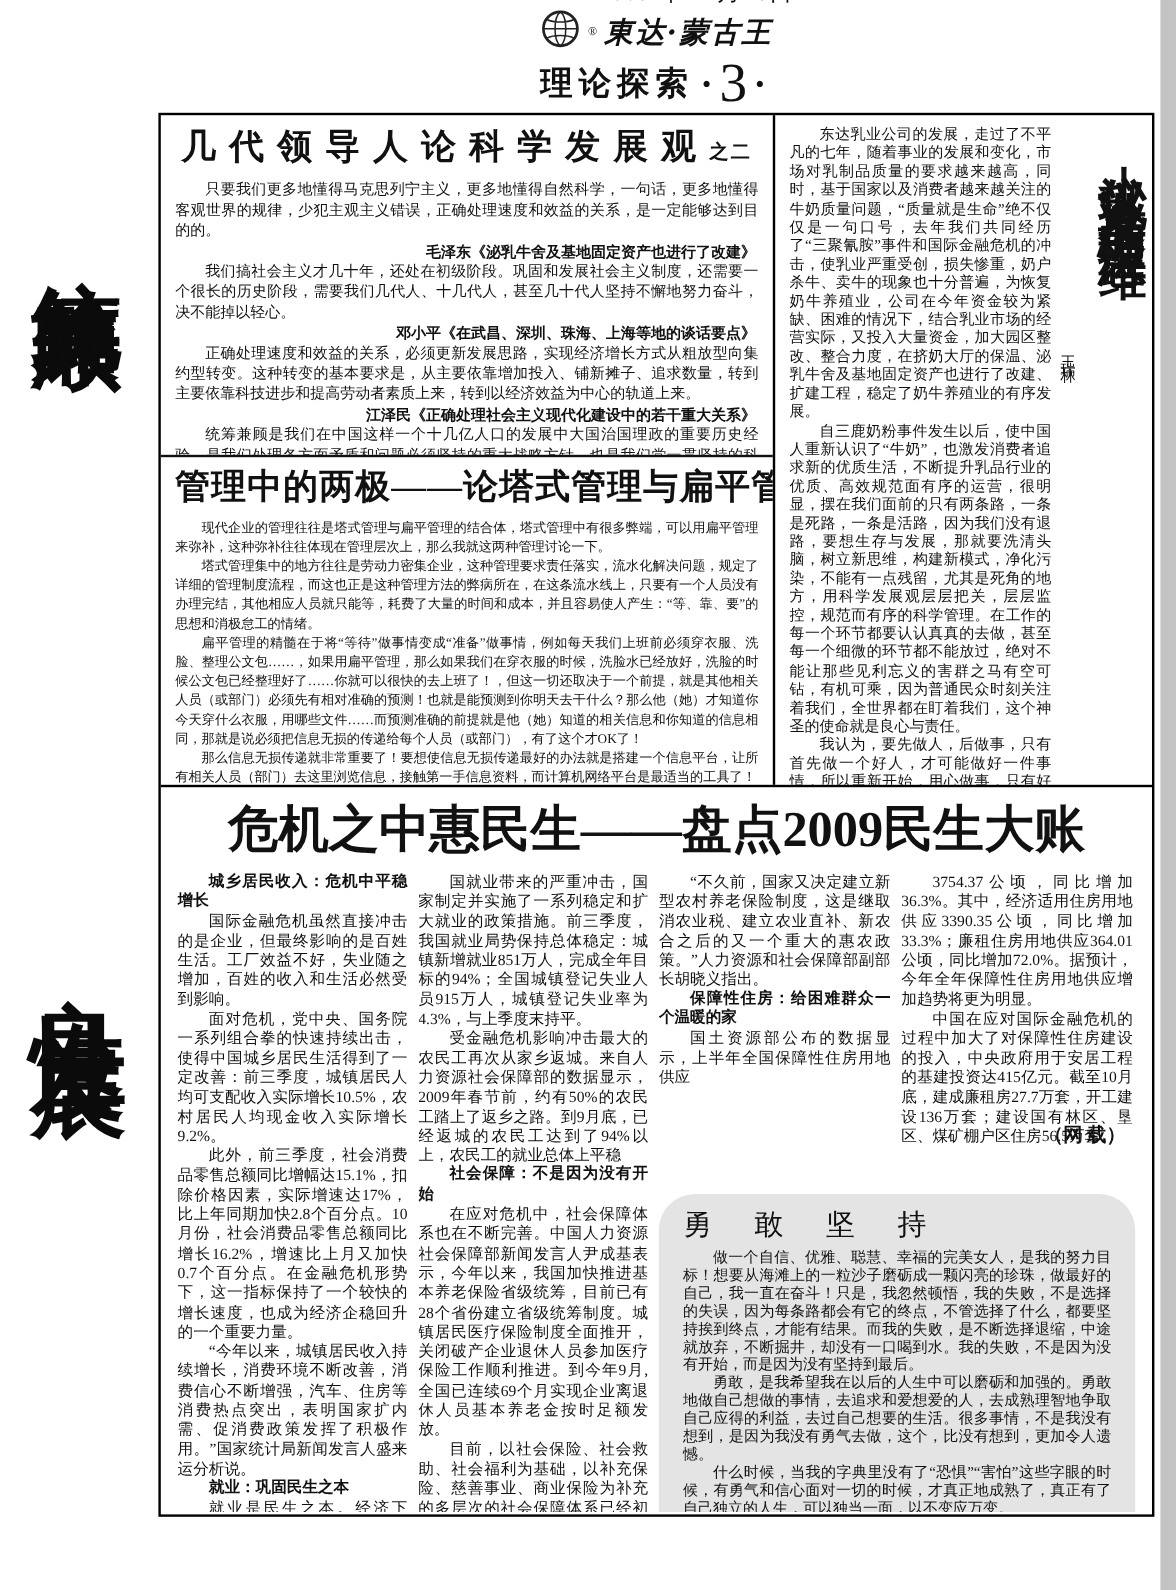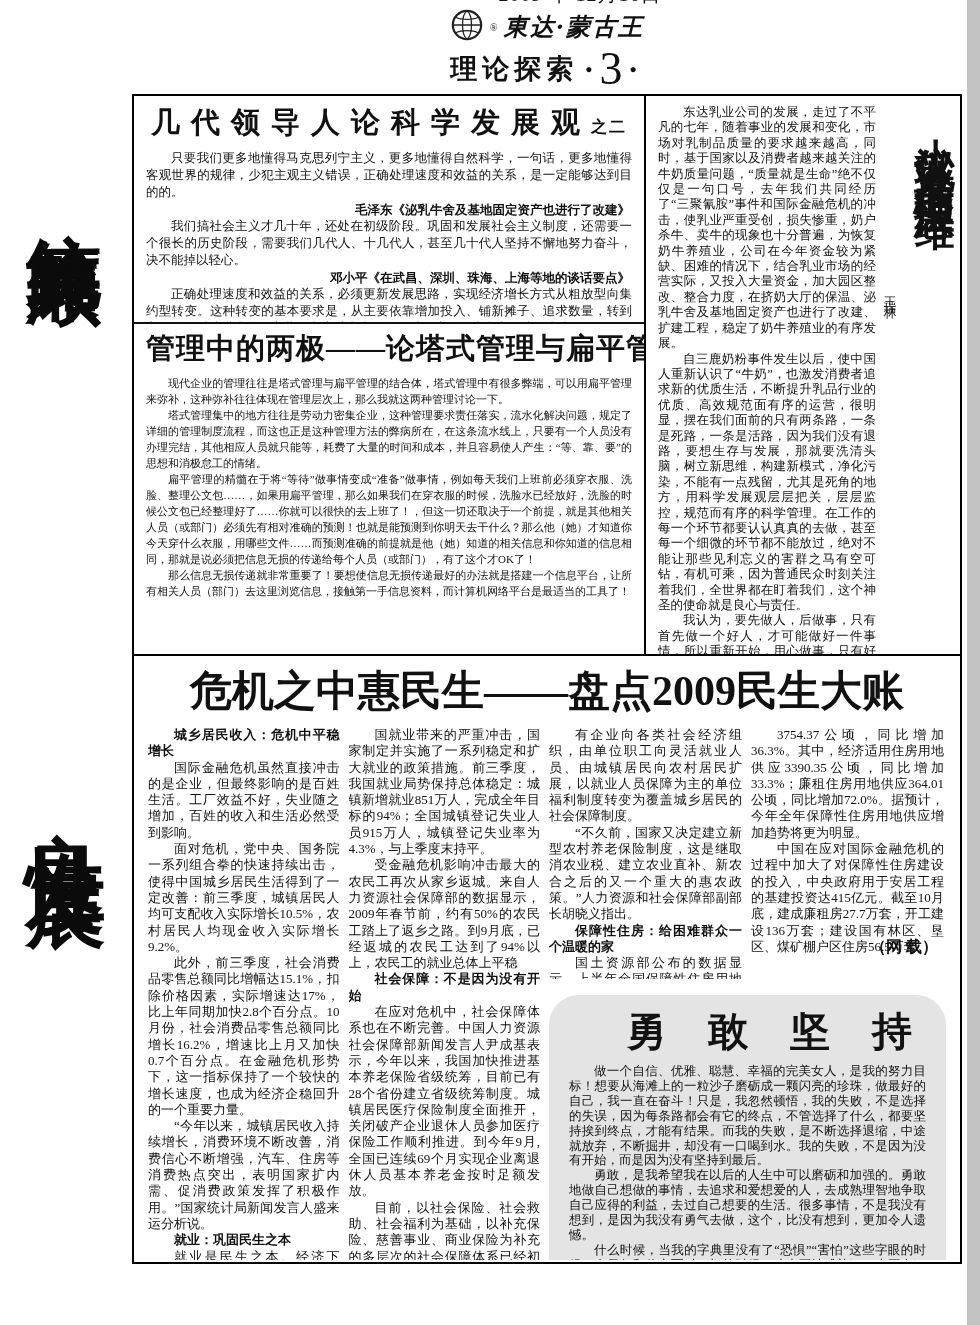--- a/index.html
+++ b/index.html
@@ -23,21 +23,21 @@
   .slogan { position:absolute; writing-mode:vertical-rl; text-orientation:upright;
     font-family:"DejaVu Sans", sans-serif; font-weight:900; color:#0b0b0b; }
   .slogan-top { left:14px; top:172px; font-size:75px; letter-spacing:8px; }
   .slogan-bottom { left:12px; top:766px; font-size:80px; letter-spacing:15px; }
   
   .frame { position:absolute; left:132px; top:94px; width:830px; height:1170px;
     border:2.5px solid #000; background:#fff; }
   .top-row { display:flex; height:560px; border-bottom:2.5px solid #000; }
   .left-articles { width:512px; border-right:2px solid #000; display:flex; flex-direction:column; }
   
-  .art1 { height:228px; border-bottom:2px solid #111; padding:7px 12px 2px; overflow:hidden; }
+  .art1 { height:285px; border-bottom:2px solid #111; padding:7px 12px 2px; overflow:hidden; }
   .art1-title { text-align:center; font-family:"DejaVu Sans", sans-serif; font-weight:900;
     font-size:29px; letter-spacing:11px; margin-bottom:7px; white-space:nowrap; }
   .art1-title .suffix { font-size:16px; letter-spacing:2px; font-weight:700; }
   .quote-text { font-size:12.5px; line-height:17px; text-align:justify; text-indent:2em; }
   .quote-src { font-family:"DejaVu Sans", sans-serif; font-weight:bold; font-size:12.5px;
     line-height:17px; text-align:right; padding-right:2px; }
   
   .art2 { flex:1; padding:3px 12px; overflow:hidden; }
   .art2-title { text-align:center; font-weight:900; font-size:29px; letter-spacing:1px;
     margin:2px 0 6px; white-space:nowrap; }
@@ -59,22 +59,22 @@
   .ncol { width:193px; overflow:hidden; }
   .ncol p, .gray-box p { font-size:13px; line-height:16.3px; text-align:justify; text-indent:2em; }
   .subhead { font-family:"DejaVu Sans", sans-serif; font-weight:bold; }
   .right-half { width:400px; display:flex; flex-direction:column; }
   .cols34 { display:flex; gap:9px; height:252px; overflow:hidden; }
   .byline2 { text-align:right; font-size:16px; line-height:16.3px; padding-right:6px;
     margin-top:-16.3px; font-weight:bold; }
   
   .gray-box { flex:1; margin-top:16px; background:#e4e4e4; border-radius:30px;
     padding:9px 20px 8px; overflow:hidden; }
-  .gray-box-title { text-align:right; font-family:"DejaVu Sans", sans-serif; font-weight:700;
-    font-size:40px; letter-spacing:14px; margin-bottom:5px; white-space:nowrap; }
+  .gray-box-title { text-align:left; font-family:"DejaVu Sans", sans-serif; font-weight:400;
+    font-size:24px; letter-spacing:14px; margin-bottom:5px; white-space:nowrap; }
   .gray-box p { font-size:12.5px; line-height:14.9px; }
 </style>
 </head>
 <body>
 
 <div class="shade-right"></div>
 
 <div class="header">
   <div class="date">2009 年 12月16日</div>
   <div class="brand">
@@ -157,21 +157,20 @@
         <p>国就业带来的严重冲击，国家制定并实施了一系列稳定和扩大就业的政策措施。前三季度，我国就业局势保持总体稳定：城镇新增就业851万人，完成全年目标的94%；全国城镇登记失业人员915万人，城镇登记失业率为4.3%，与上季度末持平。</p>
         <p>受金融危机影响冲击最大的农民工再次从家乡返城。来自人力资源社会保障部的数据显示，2009年春节前，约有50%的农民工踏上了返乡之路。到9月底，已经返城的农民工达到了94%以上，农民工的就业总体上平稳</p>
         <p class="subhead">社会保障：不是因为没有开始</p>
         <p>在应对危机中，社会保障体系也在不断完善。中国人力资源社会保障部新闻发言人尹成基表示，今年以来，我国加快推进基本养老保险省级统筹，目前已有28个省份建立省级统筹制度。城镇居民医疗保险制度全面推开，关闭破产企业退休人员参加医疗保险工作顺利推进。到今年9月,全国已连续69个月实现企业离退休人员基本养老金按时足额发放。</p>
         <p>目前，以社会保险、社会救助、社会福利为基础，以补充保险、慈善事业、商业保险为补充的多层次的社会保障体系已经初步形成，不断满足人民群众的社会保障需求。社会保障覆盖范围逐步由国</p>
       </div>
 
       <div class="right-half">
         <div class="cols34">
           <div class="ncol">
-            <p>有企业向各类社会经济组织，由单位职工向灵活就业人员、由城镇居民向农村居民扩展，以就业人员保障为主的单位福利制度转变为覆盖城乡居民的社会保障制度。</p>
             <p>“不久前，国家又决定建立新型农村养老保险制度，这是继取消农业税、建立农业直补、新农合之后的又一个重大的惠农政策。”人力资源和社会保障部副部长胡晓义指出。</p>
             <p class="subhead">保障性住房：给困难群众一个温暖的家</p>
             <p>国土资源部公布的数据显示，上半年全国保障性住房用地供应</p>
           </div>
           <div class="ncol">
             <p>3754.37公顷，同比增加36.3%。其中，经济适用住房用地供应3390.35公顷，同比增加33.3%；廉租住房用地供应364.01公顷，同比增加72.0%。据预计，今年全年保障性住房用地供应增加趋势将更为明显。</p>
             <p>中国在应对国际金融危机的过程中加大了对保障性住房建设的投入，中央政府用于安居工程的基建投资达415亿元。截至10月底，建成廉租房27.7万套，开工建设136万套；建设国有林区、垦区、煤矿棚户区住房56.5万套。</p>
             <div class="byline2">（网 载）</div>
           </div>
         </div>

